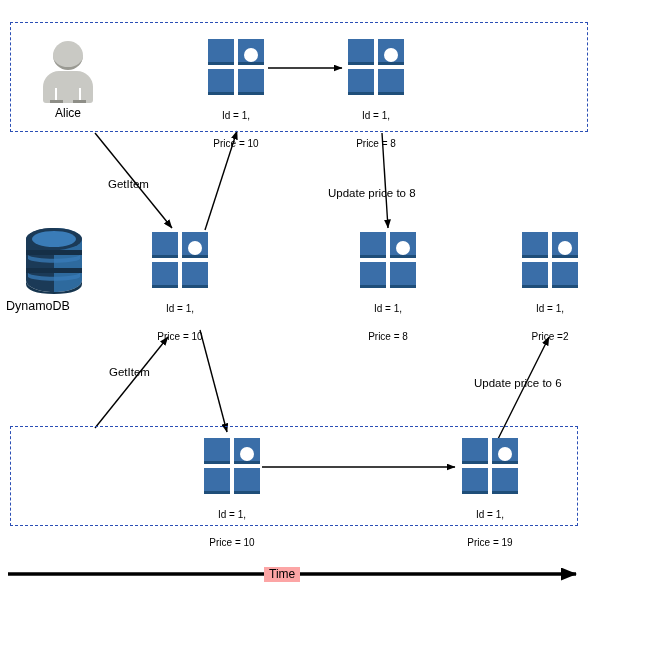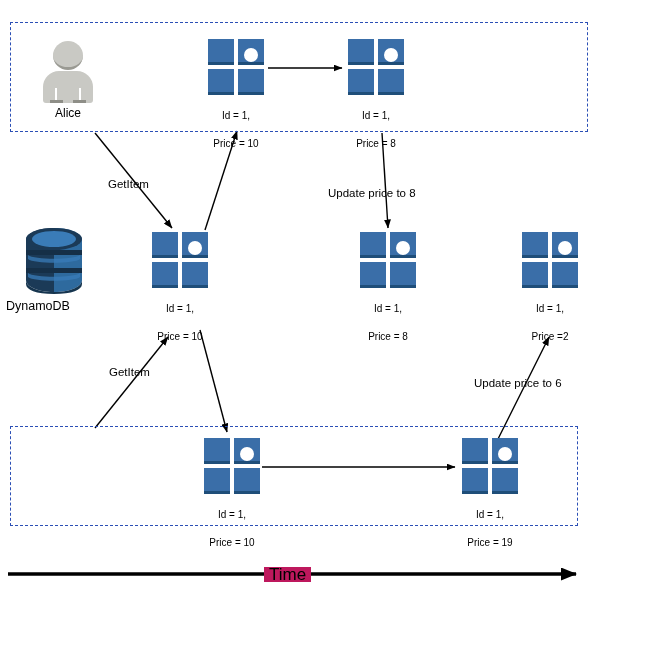--- a/index.html
+++ b/index.html
@@ -161,23 +161,23 @@
     position: absolute;
     font-size: 11.5px;
     line-height: 13px;
     white-space: nowrap;
     color: #000000;
   }
 
   
   .time-label {
     position: absolute;
-    font-size: 17px;
+    font-size: 12px;
     line-height: 15px;
-    background: #be185d;
+    background: #fca5a5;
     padding: 0 5px;
     white-space: nowrap;
   }
 </style>
 </head>
 <body>
 
 <div id="canvas">
 
   <svg class="svg-layer" viewBox="0 0 657 663" width="657" height="663">

